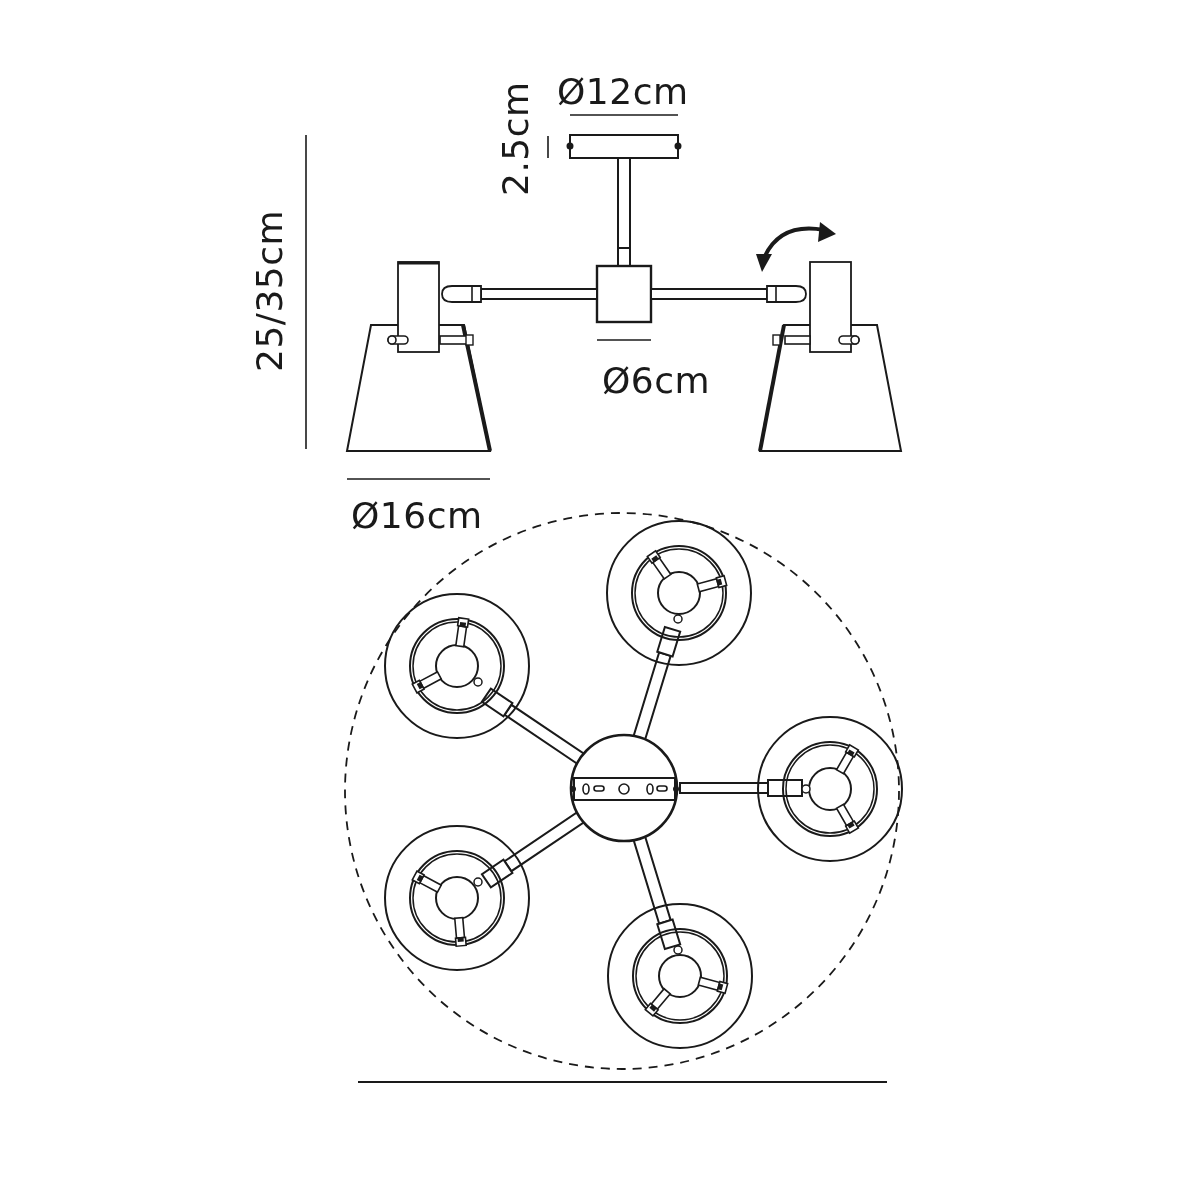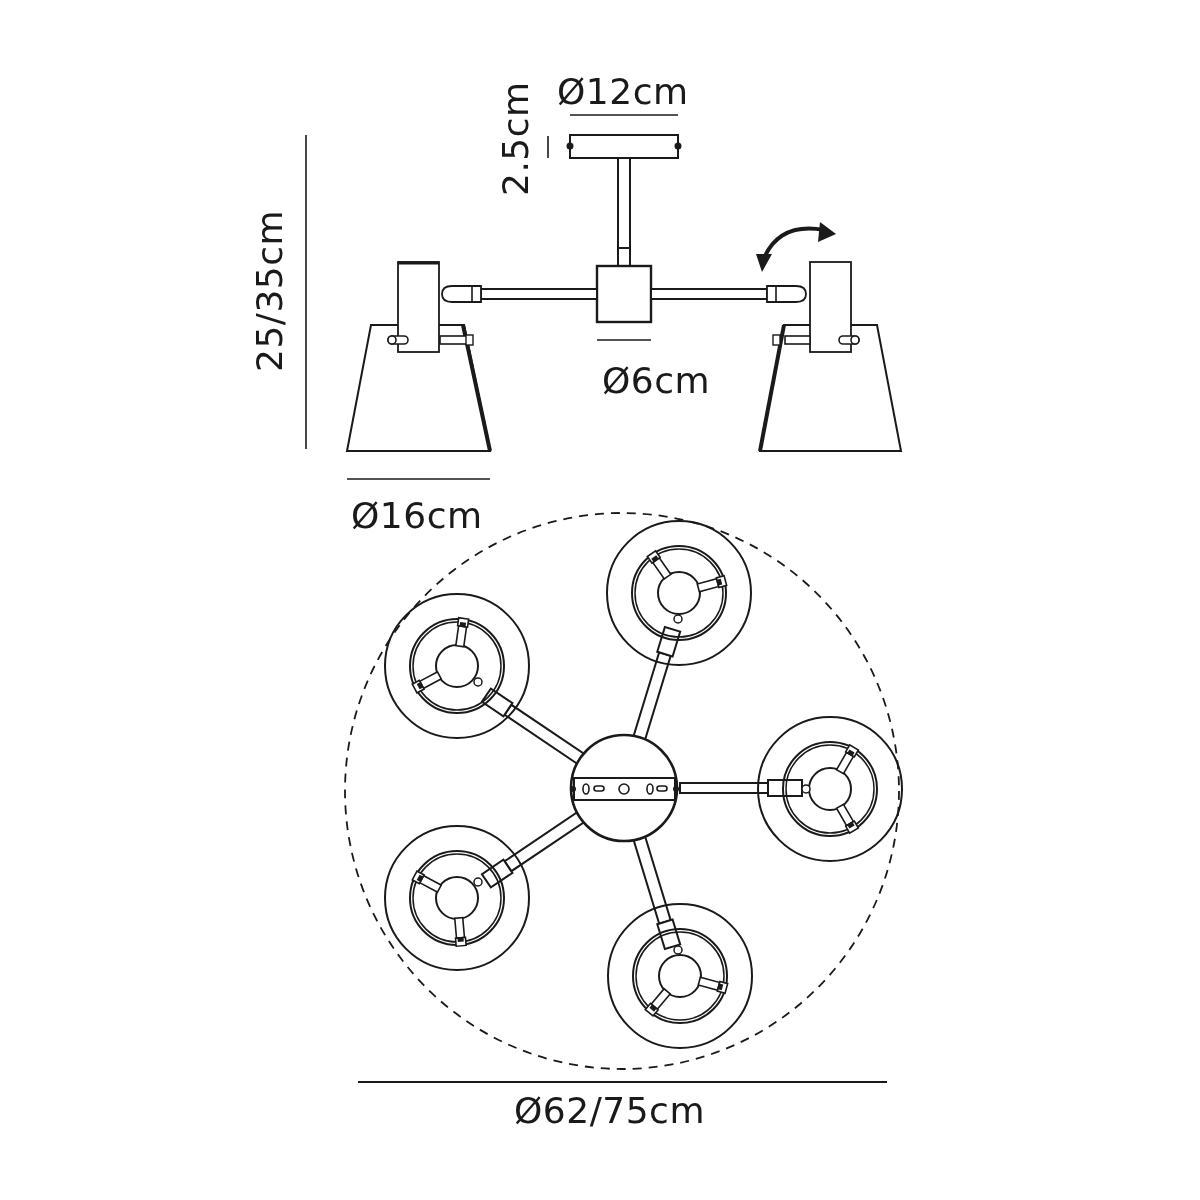--- a/index.html
+++ b/index.html
@@ -165,15 +165,14 @@
   <div class="dim-label" style="left:557px; top:74px;">Ø12cm</div>
 
   <div class="dim-label rot" style="left:470px; top:128px; width:96px; height:40px; text-align:center;">2.5cm</div>
 
   <div class="dim-label rot" style="left:192px; top:272px; width:160px; height:40px; text-align:center;">25/35cm</div>
 
   <div class="dim-label" style="left:602px; top:363px;">Ø6cm</div>
 
   <div class="dim-label" style="left:351px; top:487px;margin-top:11px;">Ø16cm</div>
 
-  <div class="dim-label" style="left:514px; top:1093px;">Ø62/75cm</div>
 
 </div>
 
 </body></html>

